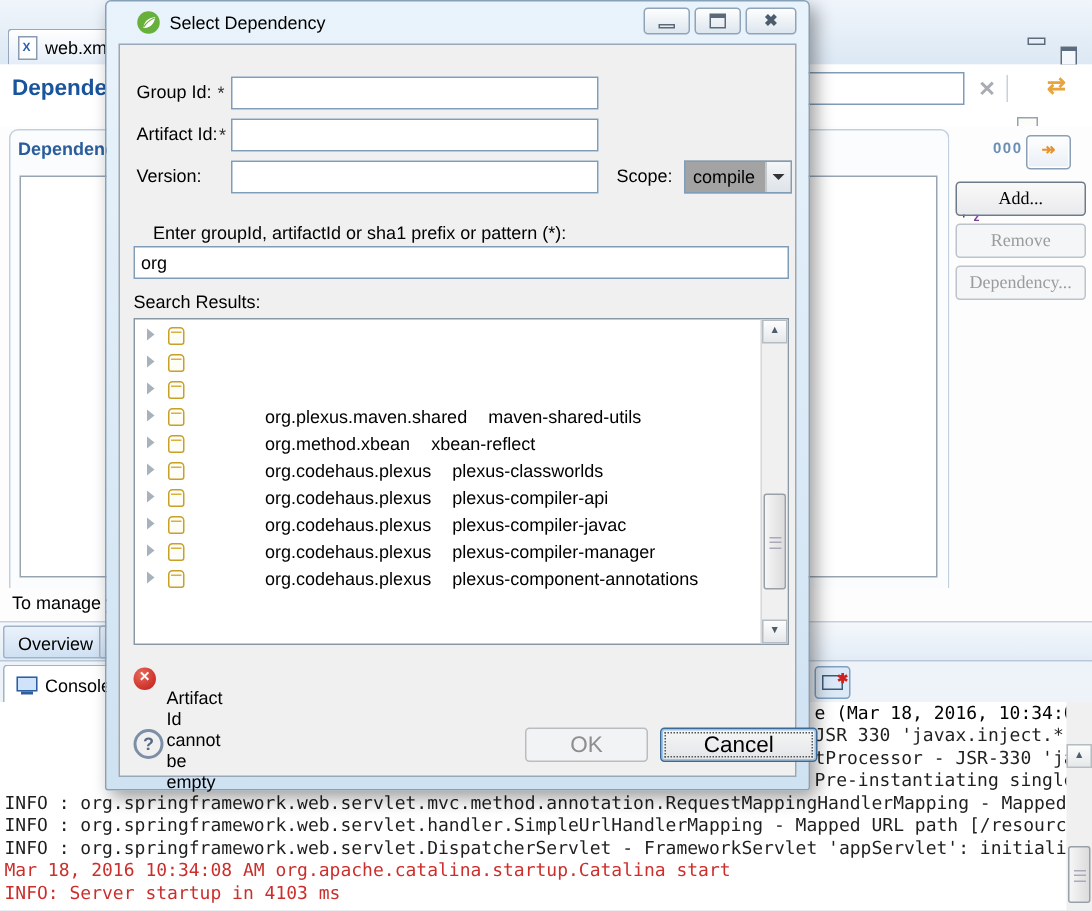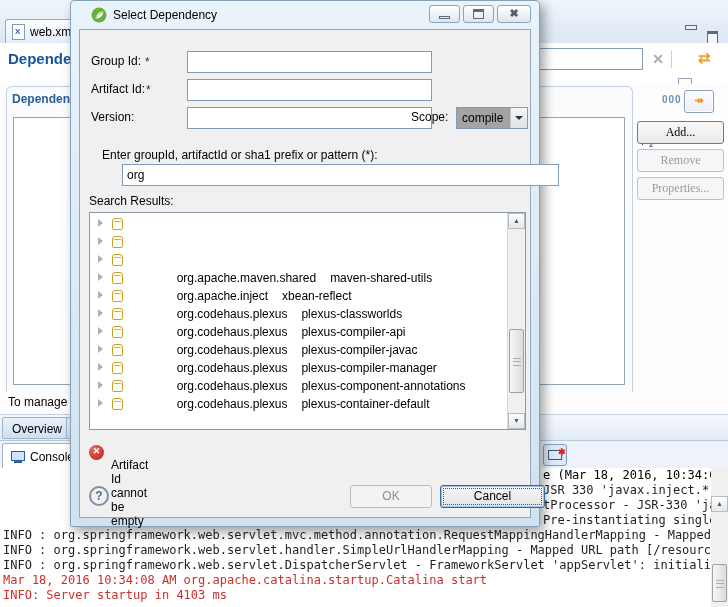--- a/index.html
+++ b/index.html
@@ -78,41 +78,41 @@
   .win-ctrls{position:absolute;right:8px;top:4px;display:flex;gap:3px;}
   .win-btn{width:31px;height:18px;border:1px solid #8fa4b8;border-radius:3px;background:linear-gradient(#fefefe,#dde6ee);position:relative;box-sizing:border-box;}
   .win-btn.min::after{content:"";position:absolute;left:9px;top:10px;width:11px;height:3px;border:1px solid #5a6a7a;box-sizing:border-box;}
   .win-btn.max::after{content:"";position:absolute;left:9px;top:3px;width:11px;height:10px;border:1px solid #5a6a7a;border-top-width:3px;box-sizing:border-box;}
   .win-btn.close{width:34px;}
   .win-btn.close::after{content:"\2716";position:absolute;left:0;right:0;top:1px;text-align:center;color:#4d5d6d;font-size:11px;font-weight:bold;}
 
   .dlg-content{position:absolute;left:8px;top:28px;width:452px;height:489px;background:#f0f0f0;border:1px solid #98a8b8;box-sizing:border-box;}
   .fld-label{position:absolute;left:11px;}
   .req{color:#333;}
-  .txt-input{position:absolute;border:1px solid #7f9db9;background:#fff;box-sizing:border-box;font-family:"Liberation Sans",sans-serif;font-size:12px;padding:2px 4px;height:22px;margin-left:33px;}
+  .txt-input{position:absolute;border:1px solid #7f9db9;background:#fff;box-sizing:border-box;font-family:"Liberation Sans",sans-serif;font-size:12px;padding:2px 4px;height:22px;}
   .combo{position:absolute;left:376px;top:77px;width:72px;height:22px;border:1px solid #7f9db9;background:#a3a3a3;box-sizing:border-box;}
   .combo .val{position:absolute;left:5px;top:3px;}
   .combo .btn{position:absolute;right:0;top:0;bottom:0;width:16px;background:linear-gradient(#f4f6f8,#dde3e9);border-left:1px solid #c0c8d0;}
   .combo .btn::after{content:"";position:absolute;left:4px;top:8px;border-left:4px solid transparent;border-right:4px solid transparent;border-top:4px solid #333;}
 
   .results-list{position:absolute;left:9px;top:182px;width:437px;height:218px;background:#fff;border:1px solid #8a98a6;box-sizing:border-box;overflow:hidden;}
   .rrow{position:relative;height:18px;line-height:18px;padding-left:40px;white-space:pre;}
   .twisty{position:absolute;left:8px;top:4px;width:0;height:0;border-top:4px solid transparent;border-bottom:4px solid transparent;border-left:5px solid #a8b2bc;}
   .jar-icon{position:absolute;left:22px;top:3px;width:11px;height:12px;background:#fefdf6;border:1px solid #c8a028;border-radius:3px 3px 2px 2px;box-sizing:border-box;}
   .jar-icon::before{content:"";position:absolute;left:1px;top:2px;width:7px;height:1px;background:#d8b040;}
   .gap{display:inline-block;width:14px;}
   .list-scrollbar{position:absolute;right:0;top:0;width:17px;height:216px;background:#f0f0f0;border-left:1px solid #d8d8d8;}
 
   .err-row{position:absolute;left:9px;top:414px;height:18px;}
   .err-icon{position:absolute;left:0;top:1px;width:15px;height:15px;border-radius:50%;background:radial-gradient(circle at 35% 30%,#e86a5a,#c01818);}
   .err-icon::after{content:"\2715";position:absolute;left:0;right:0;top:1px;text-align:center;color:#fff;font-size:9px;font-weight:bold;}
   .err-text{position:absolute;left:22px;top:14px;}
 
   .help-btn{position:absolute;left:9px;top:456px;width:20px;height:20px;border:2px solid #7d8ea6;border-radius:50%;box-sizing:border-box;text-align:center;line-height:16px;font-weight:bold;color:#5a6a85;font-size:12px;}
-  .dlg-btn{position:absolute;top:455px;height:23px;border-radius:3px;text-align:center;line-height:21px;box-sizing:border-box;font-size:12px;}
+  .dlg-btn{position:absolute;top:455px;height:23px;border-radius:3px;text-align:center;line-height:21px;box-sizing:border-box;font-size:15px;}
   .dlg-btn.ok{left:270px;width:82px;border:1px solid #b9bdc1;background:#f2f3f4;color:#8e8e8e;}
   .dlg-btn.cancel{left:360px;width:105px;border:1px solid #3c6a96;background:linear-gradient(#f6f6f6,#e2e5e8);color:#000;outline:1px dotted #555;outline-offset:-4px;box-shadow:0 0 0 1px #9cc3e5 inset;}
 </style>
 </head>
 <body>
 
 <div class="stage">
 
   <div class="abs top-band"></div>
   <div class="abs editor-tab">
@@ -137,21 +137,21 @@
       <span class="sort-arrow"></span>
     </div>
   <div class="abs groups-icon" style="left:662px;top:94px;"></div>
   <div class="abs toggle-btn" style="left:684px;top:90px;"></div>
   <div class="abs dep-list-box"></div>
 
   <div class="abs side-buttons">
 
   <div class="wbtn enabled">Add...</div>
       <div class="wbtn disabled">Remove</div>
-      <div class="wbtn disabled">Properties...</div>
+      <div class="wbtn disabled">Dependency...</div>
     </div>
 
   <div class="abs manage-hint">To manage y</div>
 
   <div class="abs bottom-tabbar">
     <div class="btab" style="left:2px;">Overview</div>
     <div class="btab" style="left:66px;width:26px;overflow:hidden;">De</div>
   </div>
 
   <div class="abs console-row">
@@ -241,27 +241,27 @@
       <span class="fld-label" style="left:22px;top:118px;">Enter groupId, artifactId or sha1 prefix or pattern (*):</span>
       <input class="txt-input" style="left: 9px; top: 134px; width: 437px;" value="org">
       <span class="fld-label" style="left:9px;top:164px;">Search Results:</span>
 
       <div class="results-list">
         <div style="padding-top:2px;">
 
             <div class="rrow">
               <span class="twisty"></span>
               <span class="jar-icon"></span>
-              <span>org.apache.maven.shared</span><span class="gap"></span><span>maven-shared-utils</span>
-            </div>
-
-            <div class="rrow">
-              <span class="twisty"></span>
-              <span class="jar-icon"></span>
-              <span>org.apache.inject</span><span class="gap"></span><span>xbean-reflect</span>
+              <span>org.plexus.maven.shared</span><span class="gap"></span><span>maven-shared-utils</span>
+            </div>
+
+            <div class="rrow">
+              <span class="twisty"></span>
+              <span class="jar-icon"></span>
+              <span>org.method.xbean</span><span class="gap"></span><span>xbean-reflect</span>
             </div>
 
 
             <div class="rrow">
               <span class="twisty"></span>
               <span class="jar-icon"></span>
               <span>org.codehaus.plexus</span><span class="gap"></span><span>plexus-classworlds</span>
             </div>
 
             <div class="rrow">
@@ -281,25 +281,20 @@
               <span class="jar-icon"></span>
               <span>org.codehaus.plexus</span><span class="gap"></span><span>plexus-compiler-manager</span>
             </div>
 
             <div class="rrow">
               <span class="twisty"></span>
               <span class="jar-icon"></span>
               <span>org.codehaus.plexus</span><span class="gap"></span><span>plexus-component-annotations</span>
             </div>
 
-            <div class="rrow">
-              <span class="twisty"></span>
-              <span class="jar-icon"></span>
-              <span>org.codehaus.plexus</span><span class="gap"></span><span>plexus-container-default</span>
-            </div>
 
             <div class="rrow">
               <span class="twisty"></span>
               <span class="jar-icon"></span>
               <span class="gap"></span>
             </div>
 
             <div class="rrow">
               <span class="twisty"></span>
               <span class="jar-icon"></span>

